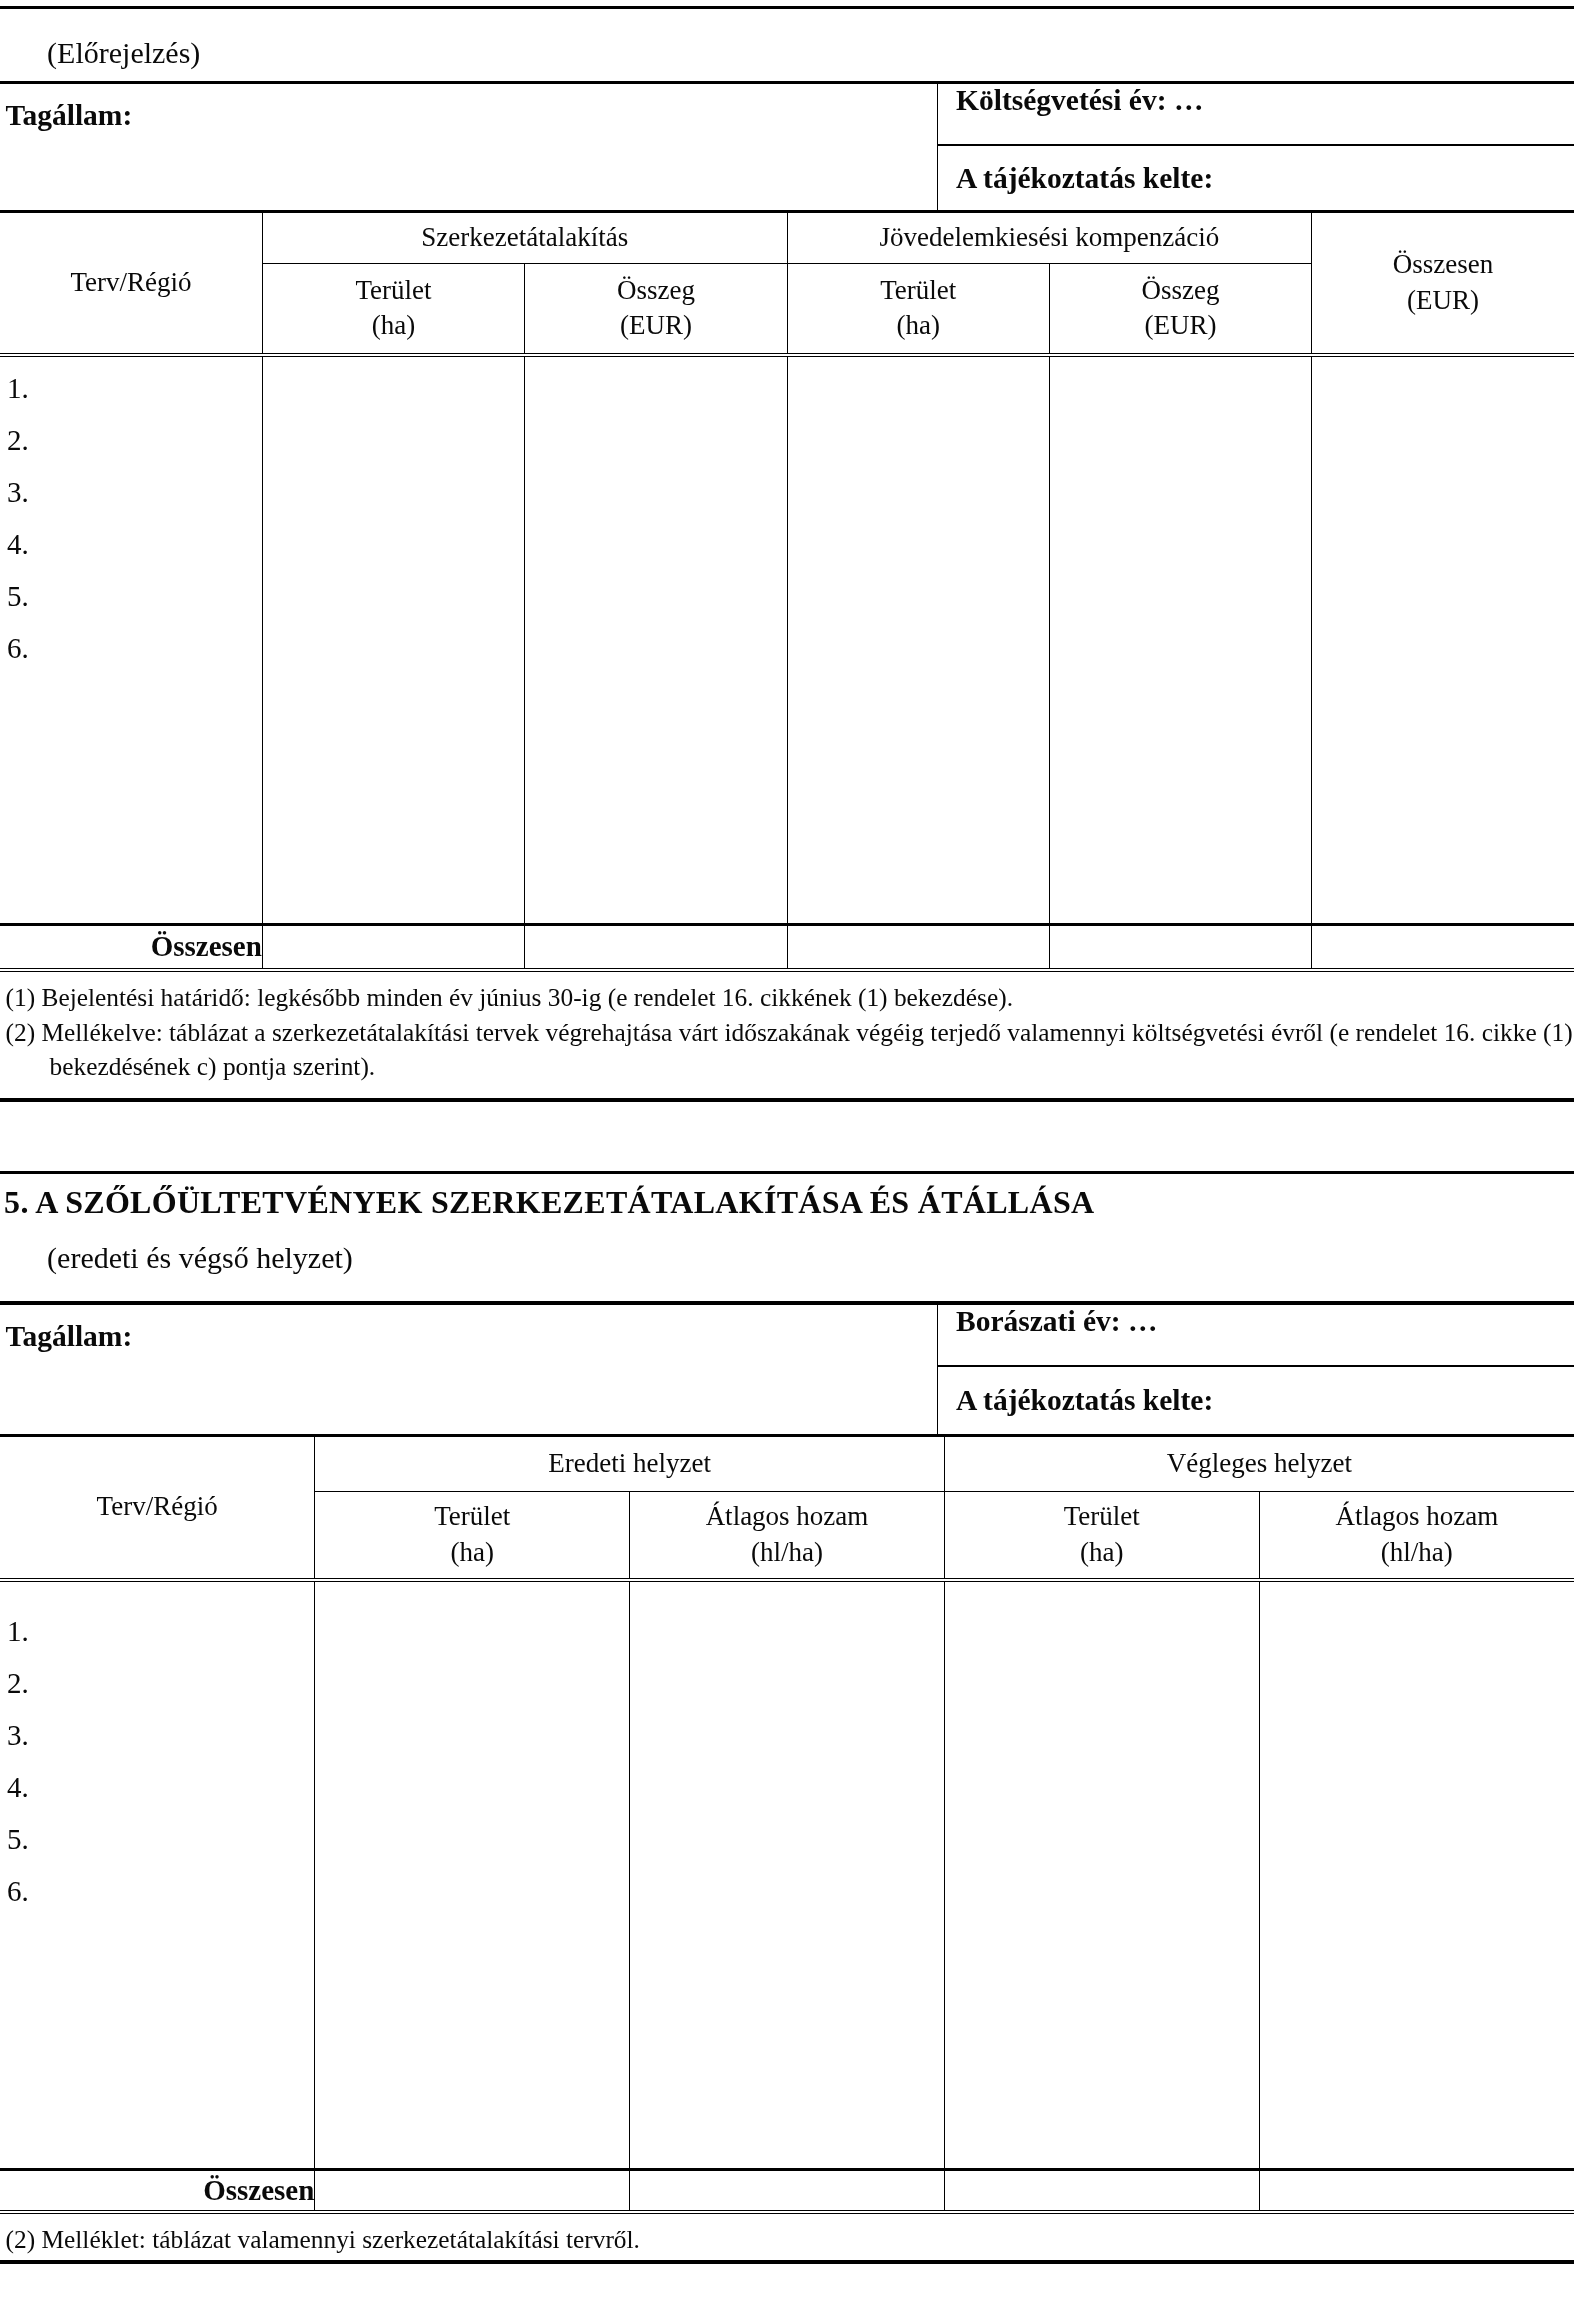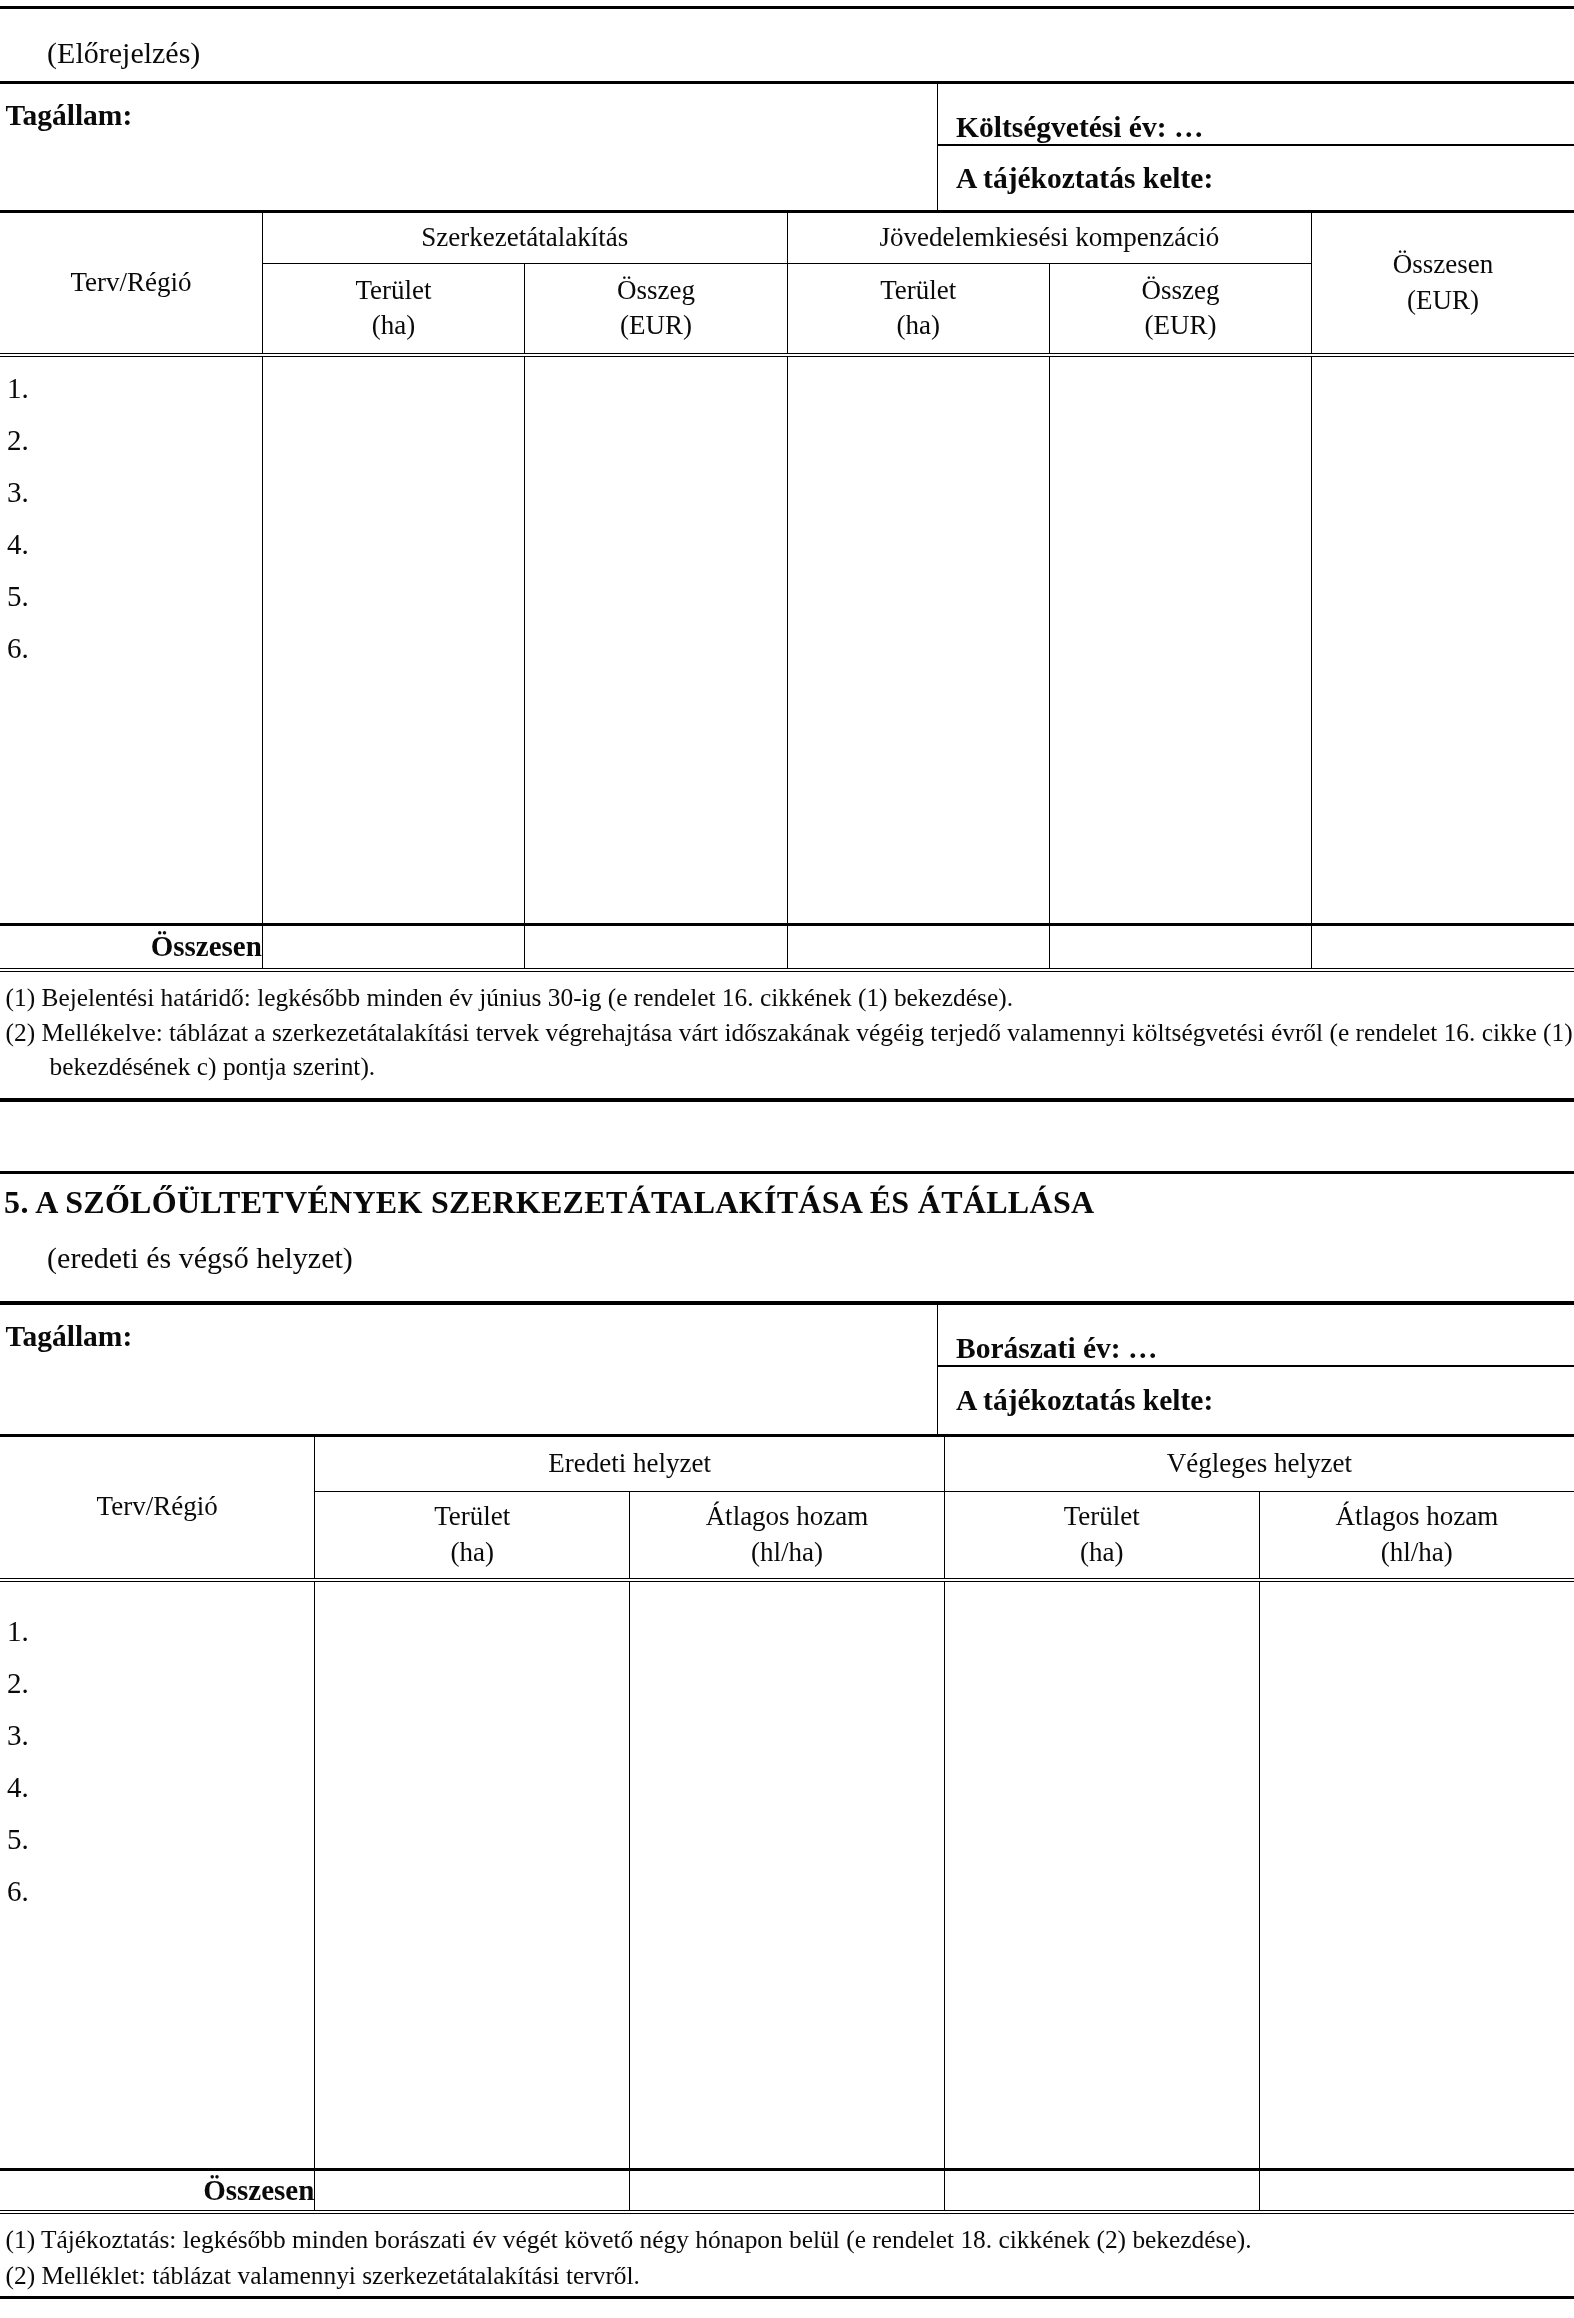--- a/index.html
+++ b/index.html
@@ -26,21 +26,21 @@
   .info.first { height: 126px; }
   .info.second { height: 129px; }
   .info .left {
     width: 938px; box-sizing: border-box;
     border-right: 1.4px solid #000;
     padding: 15px 0 0 5.5px;
   }
   .info .right { flex: 1; display: flex; flex-direction: column; }
   .info .right .r1 {
     height: 60px; border-bottom: 2.1px solid #000;
-    display: flex; align-items: flex-end; padding-left: 18px;
+    display: flex; align-items: flex-start; padding-left: 18px;
   }
   .info .right .r2 { flex: 1; display: flex; align-items: center; padding-left: 18px; }
   .label { font-size: 29.5px; font-weight: bold; }
 
   
   table.form {
     width: 100%; border-collapse: collapse; table-layout: fixed;
     border-top: 3.4px solid #000;
   }
   table.form th, table.form td { padding: 0; }
@@ -241,19 +241,18 @@
       <td class="total-label br">Összesen</td>
       <td class="br"></td>
       <td class="br"></td>
       <td class="br"></td>
       <td></td>
     </tr>
   </tfoot>
 </table>
 
 <div class="footnotes">
-  <div class="fn">(1) Tájékoztatás: legkésőbb minden borászati év végét követő négy hónapon belül (e rendelet 18. cikkének (2) bekezdése).</div>
   <div class="fn">(2) Melléklet: táblázat valamennyi szerkezetátalakítási tervről.</div>
 </div>
 
 <div class="rule"></div>
 <div class="endcap"></div>
 
 
 </body></html>

